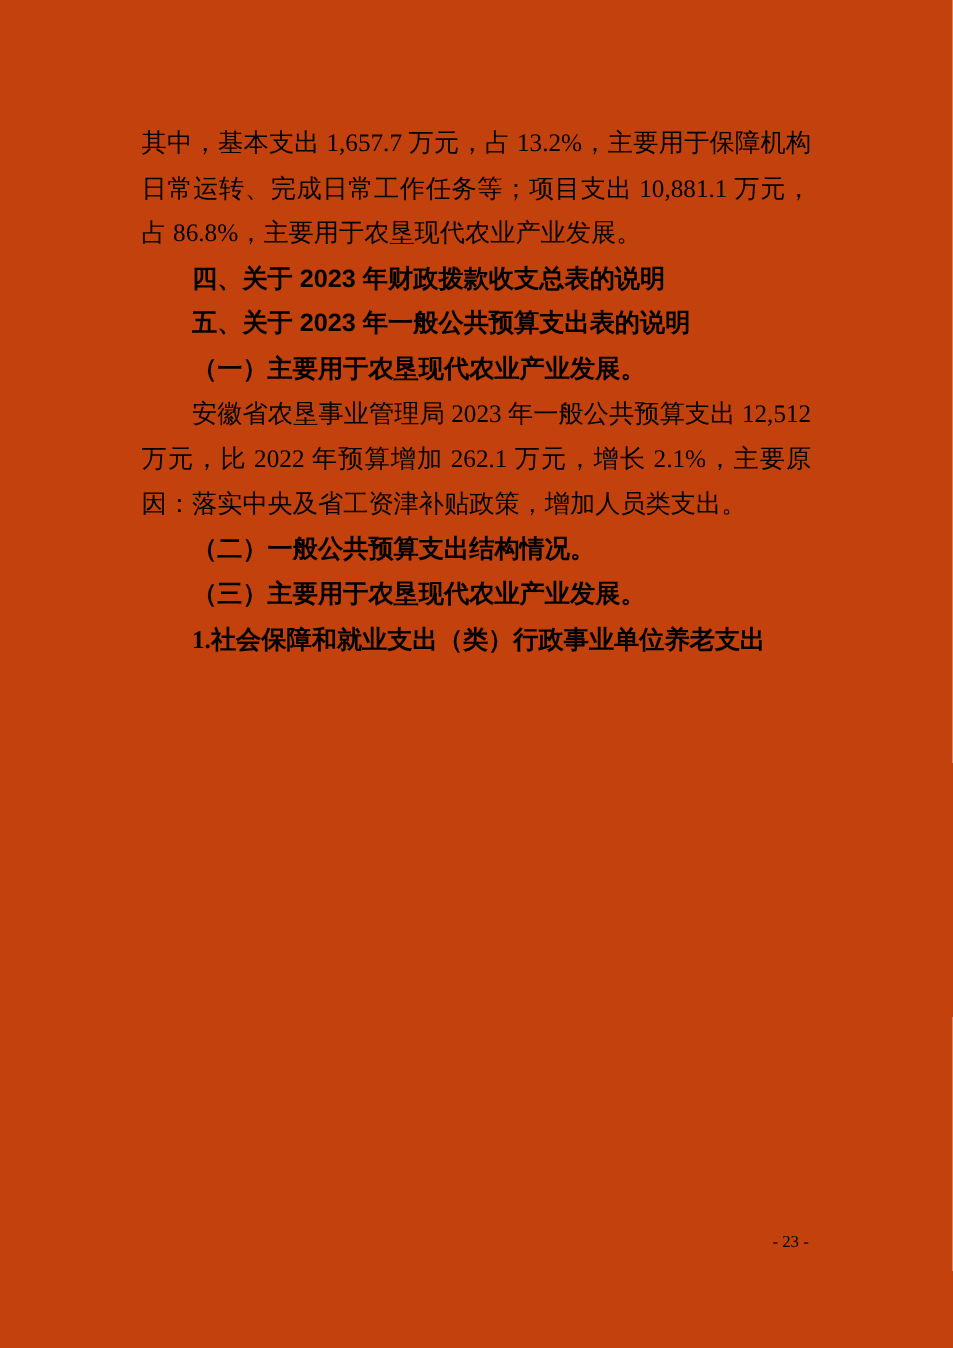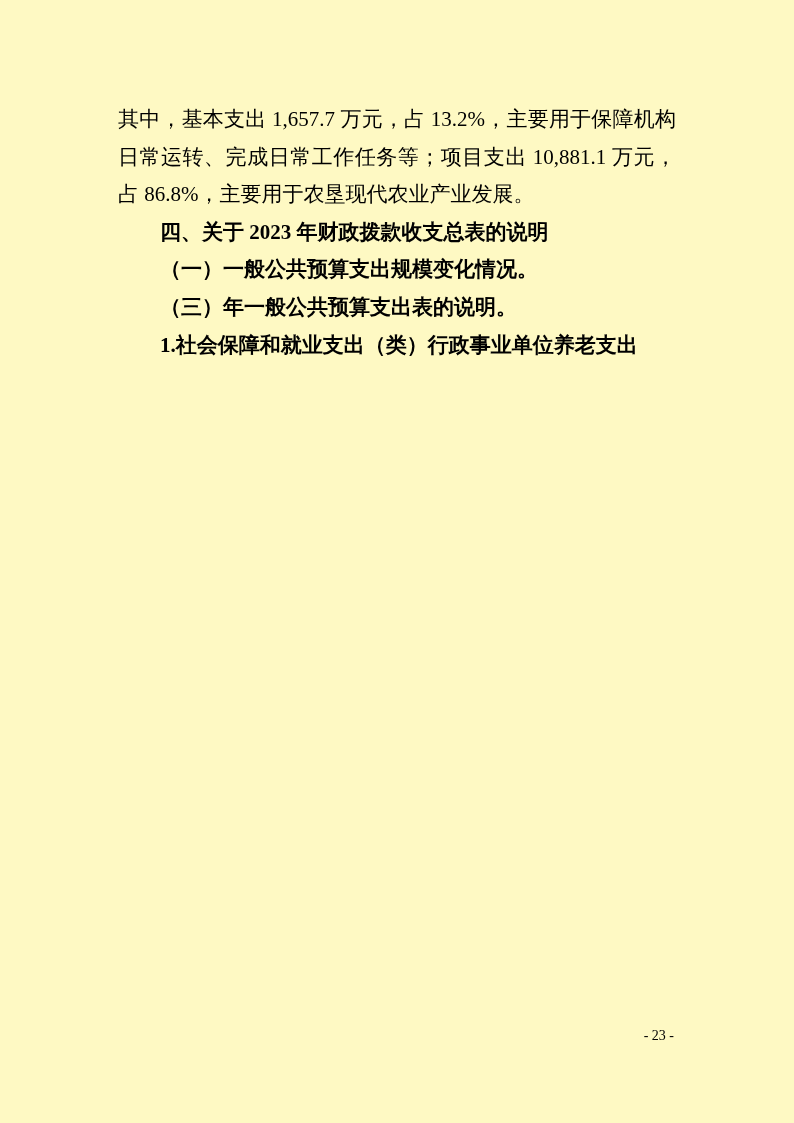--- a/index.html
+++ b/index.html
@@ -4,21 +4,21 @@
 <style>
   html, body {
     margin: 0;
     padding: 0;
     background: #ffffff;
   }
   .page {
     position: relative;
     width: 794px;
     height: 1123px;
-    background: #fef9c3;
+    background: #c2410c;
     overflow: hidden;
     font-family: "Liberation Serif", "DejaVu Serif", serif;
     color: #000000;
   }
   .content {
     position: absolute;
     left: 118px;
     top: 101px;
     width: 558px;
     font-size: 21px;
@@ -33,21 +33,21 @@
   }
   .para.no-indent {
     text-indent: 0;
   }
   .h-hei {
     margin: 0;
     font-size: 21px;
     line-height: 37.6px;
     font-weight: bold;
     text-indent: 2em;
-    font-family: Liberation Serif, serif;
+    font-family: Liberation Sans, sans-serif;
   }
   .h-kai {
     margin: 0;
     font-size: 21px;
     line-height: 37.6px;
     font-weight: bold;
     text-indent: 2em;
     font-family: "Liberation Serif", "DejaVu Serif", serif;
   }
   .footer-page-number {
@@ -61,18 +61,21 @@
     margin-left: 37px;
   }
 </style>
 </head>
 <body>
 
 <div class="page">
   <div class="content">
     <p class="para no-indent">其中，基本支出 1,657.7 万元，占 13.2%，主要用于保障机构日常运转、完成日常工作任务等；项目支出 10,881.1 万元，占 86.8%，主要用于农垦现代农业产业发展。</p>
     <h2 class="h-hei">四、关于 2023 年财政拨款收支总表的说明</h2>
-    <h3 class="h-kai">（一）一般公共预算支出规模变化情况。</h3>
-    <h3 class="h-kai">（三）年一般公共预算支出表的说明。</h3>
+    <h2 class="h-hei">五、关于 2023 年一般公共预算支出表的说明</h2>
+    <h3 class="h-kai">（一）主要用于农垦现代农业产业发展。</h3>
+    <p class="para">安徽省农垦事业管理局 2023 年一般公共预算支出 12,512 万元，比 2022 年预算增加 262.1 万元，增长 2.1%，主要原因：落实中央及省工资津补贴政策，增加人员类支出。</p>
+    <h3 class="h-kai">（二）一般公共预算支出结构情况。</h3>
+    <h3 class="h-kai">（三）主要用于农垦现代农业产业发展。</h3>
     <h4 class="h-kai">1.社会保障和就业支出（类）行政事业单位养老支出</h4>
   </div>
   <div class="footer-page-number">- 23 -</div>
 </div>
 
 </body></html>

